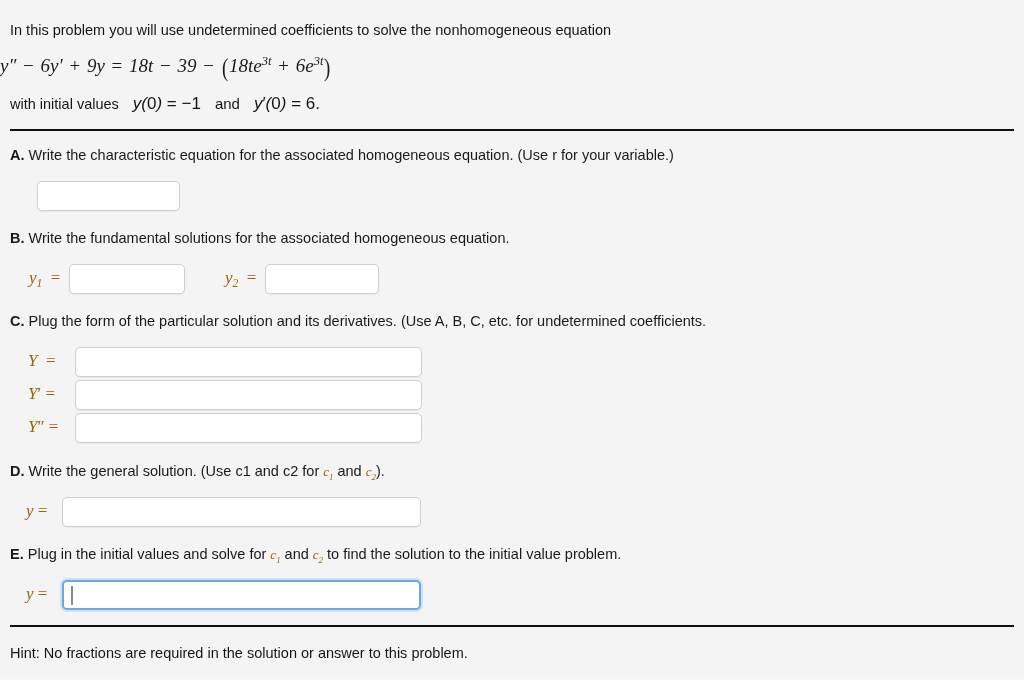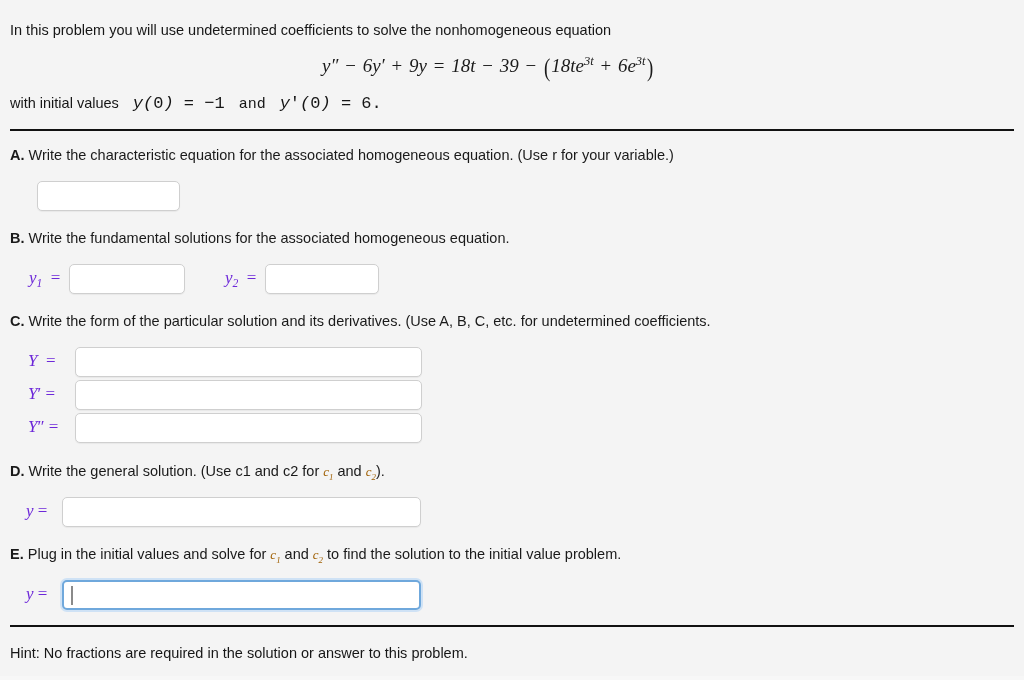--- a/index.html
+++ b/index.html
@@ -55,21 +55,21 @@
   sup {
     font-size: 0.66em;
     font-style: italic;
   }
   
   .equation {
     position: absolute;
     top: 42px;
     left: 0;
     width: 976px;
-    text-align: center;
+    text-align: left;
     font-family: "Liberation Serif", serif;
     font-size: 19px;
     font-style: italic;
     white-space: nowrap;
   }
   .equation .op {
     font-style: normal;
     padding: 0 2px;
   }
   .paren {
@@ -79,21 +79,21 @@
     display: inline-block;
     transform: scaleX(0.75);
   }
   .initial {
     position: absolute;
     left: 10px;
     top: 81px;
     font-size: 14.5px;
   }
   .initial .mathpart {
-    font-family: Liberation Mono, monospace;
+    font-family: Liberation Sans, sans-serif;
     font-size: 17px;
     font-style: italic;
     padding-left: 14px;
   }
   .initial .mathpart .up {
     font-style: normal;
   }
   
   .rule {
     position: absolute;
@@ -137,21 +137,21 @@
     position: absolute;
     width: 2px;
     height: 19px;
     background: #8a8a8a;
   }
   .eqlabel {
     position: absolute;
     font-family: "Liberation Serif", serif;
     font-style: italic;
     font-size: 17px;
-    color: #6d28d9;
+    color: #a16207;
     white-space: nowrap;
   }
   .eqlabel .up {
     font-style: normal;
   }
   .hint {
     position: absolute;
     left: 10px;
     top: 632px;
     font-size: 14.5px;
@@ -185,21 +185,21 @@
     <b>B.</b>
     <span>Write the fundamental solutions for the associated homogeneous equation.</span>
   </div>
   <div class="eqlabel" style="left:29px; top:256px;">y<sub>1</sub>&nbsp; <span class="up">=</span></div>
   <input class="field" style="left: 69px; top: 252px; width: 116px;" type="text" value="">
   <div class="eqlabel" style="left:225px; top:256px;">y<sub>2</sub>&nbsp; <span class="up">=</span></div>
   <input class="field" style="left: 265px; top: 252px; width: 114px;" type="text" value="">
 
   <div class="section-label" style="top:301px;">
     <b>C.</b>
-    <span>Write the form of the particular solution and its derivatives. (Use A, B, C, etc. for undetermined coefficients.</span>
+    <span>Plug the form of the particular solution and its derivatives. (Use A, B, C, etc. for undetermined coefficients.</span>
   </div>
   <div class="eqlabel" style="left:28px; top:339px;">Y &nbsp;<span class="up">=</span></div>
   <input class="field" style="left: 75px; top: 335px; width: 347px;" type="text" value="">
   <div class="eqlabel" style="left:28px; top:372px;">Y<span class="up">′</span> <span class="up">=</span></div>
   <input class="field" style="left: 75px; top: 368px; width: 347px;" type="text" value="">
   <div class="eqlabel" style="left:28px; top:405px;">Y<span class="up">″</span> <span class="up">=</span></div>
   <input class="field" style="left: 75px; top: 401px; width: 347px;" type="text" value="">
 
   <div class="section-label" style="top:451px;">
     <b>D.</b>

